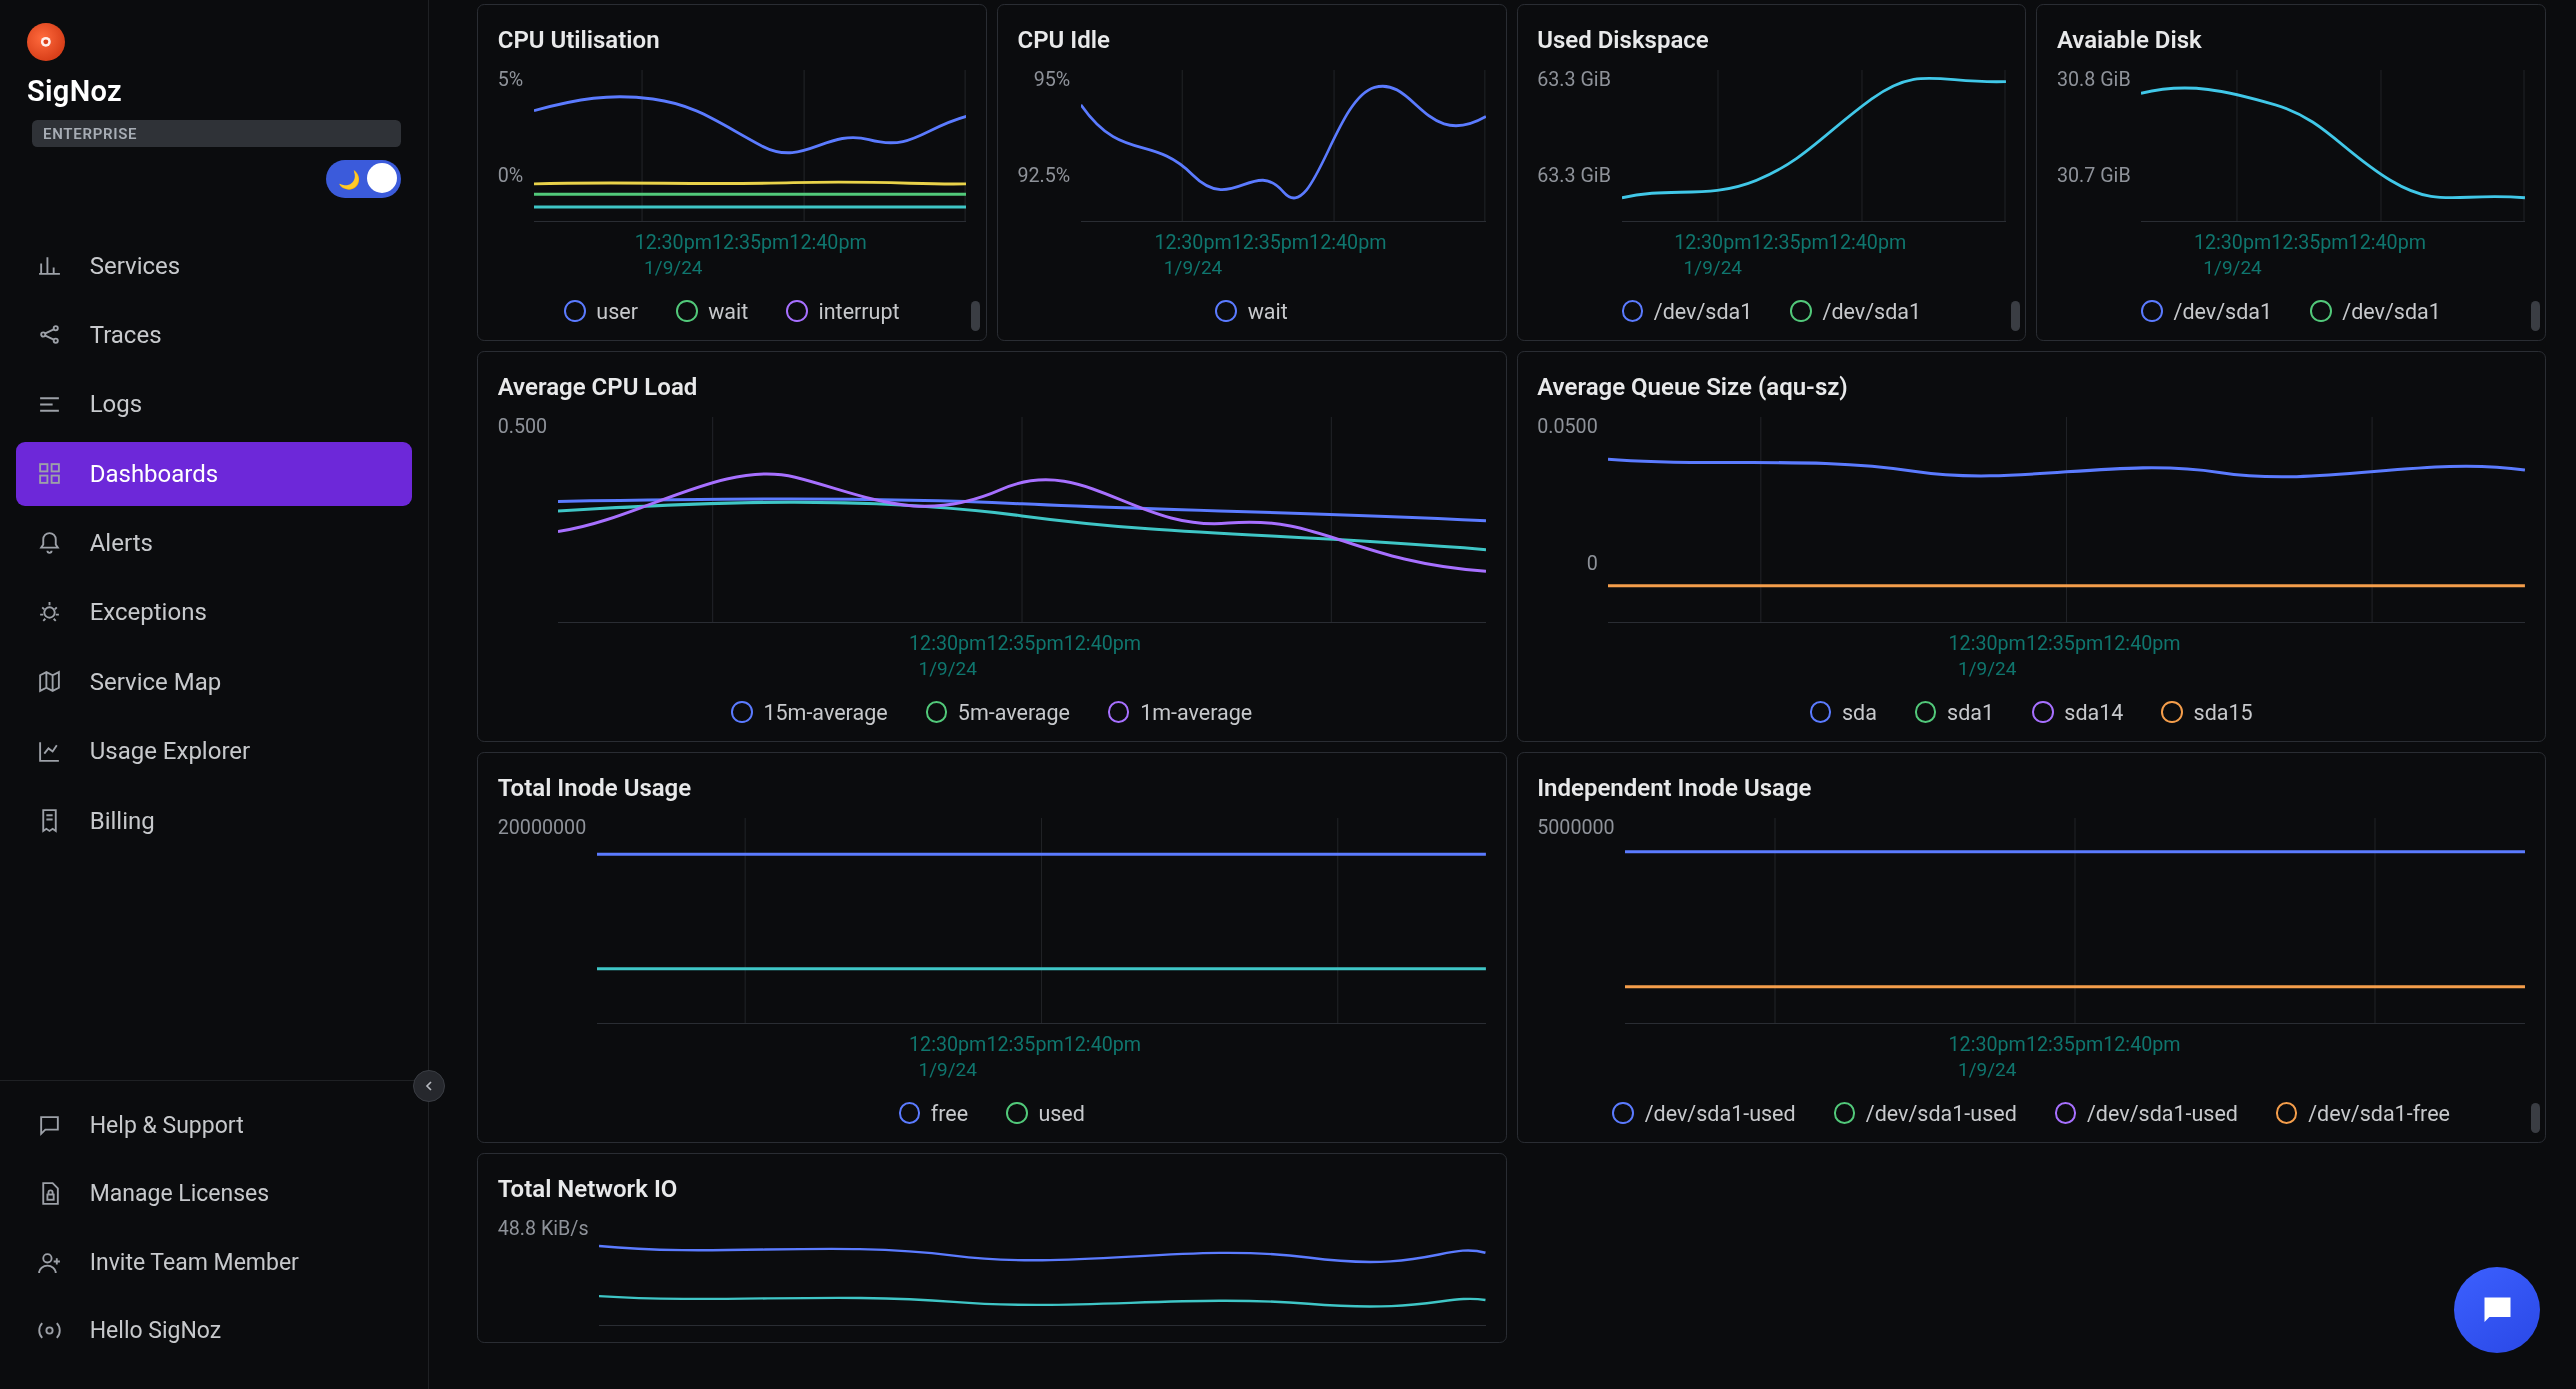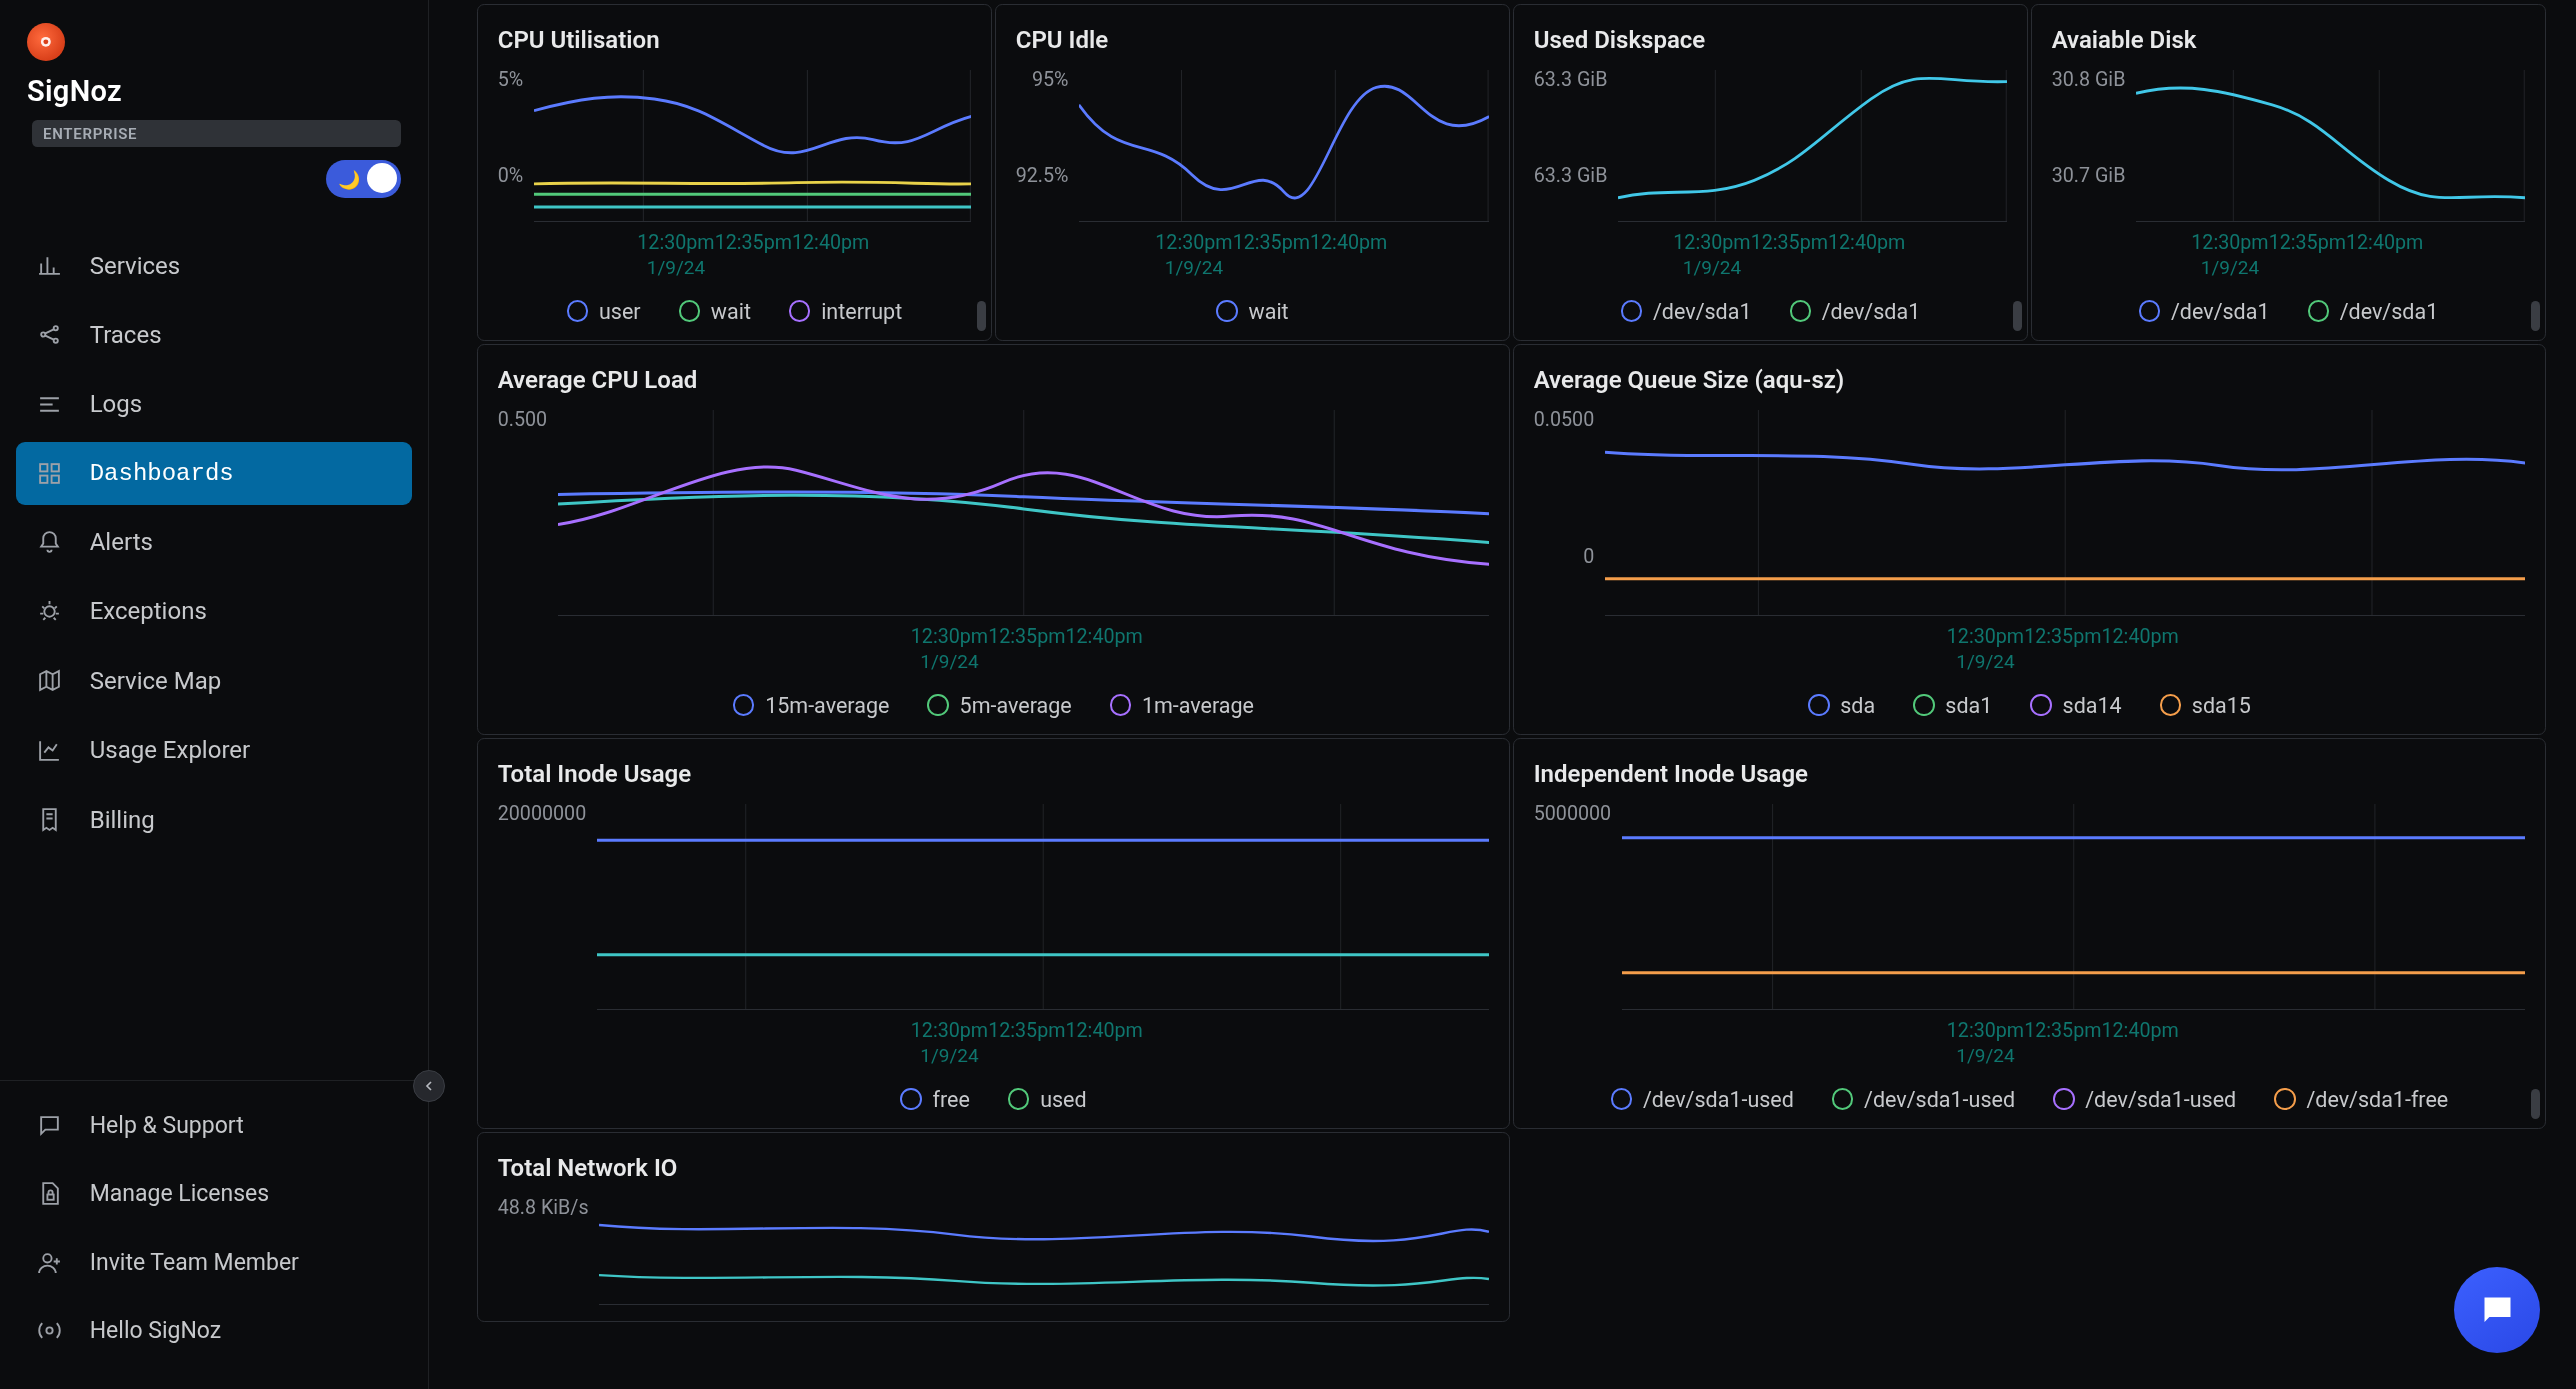--- a/index.html
+++ b/index.html
@@ -11,32 +11,32 @@
 .sb-logo-mark { width:38px; height:38px; border-radius:50%; background:radial-gradient(circle at 40% 40%,#ff6a3d 0%,#d9401a 70%); display:flex; align-items:center; justify-content:center; }
 .sb-logo-mark svg { width:19.7px; height:19.7px; }
 .sb-brand { color:#fff; font-weight:600; font-size:29px; letter-spacing:0.3px; }
 .sb-badge { background:#2f3237; color:#a7adb5; font-size:15px; font-weight:600; letter-spacing:0.7px; padding:4.5px 10.7px; border-radius:5.4px; margin-left:5.4px; }
 .sb-toggle { margin-left:auto; width:75px; height:38px; background:#3b5bdb; border-radius:19px; position:relative; cursor:pointer; }
 .sb-toggle .knob { position:absolute; right:3.6px; top:3.6px; width:30px; height:30px; border-radius:50%; background:#fff; }
 .sb-toggle .moon { position:absolute; left:12.5px; top:9px; font-size:18px; }
 
 .sb-nav { flex:1; padding:9px 16px 0 16px; overflow-y:auto; }
 .sb-item { display:flex; align-items:center; gap:27px; padding:18px 19.7px; border-radius:9px; color:#c7c9cc; cursor:pointer; font-size:24px; margin-bottom:5.4px; }
-.sb-item.active { background:#0369a1; color:#fff;font-family:Liberation Mono, monospace; }
+.sb-item.active { background:#6d28d9; color:#fff; }
 .sb-icon { width:27px; display:flex; justify-content:center; color:#9da1a8; }
 .sb-icon svg { width:25px; height:25px; stroke:currentColor; fill:none; stroke-width:1.8; }
 
 .sb-bottom { border-top:0.9px solid #1f2124; padding:12.5px 16px 21.5px 16px; }
 .sb-bottom .sb-item { font-size:23px; }
 
 .sb-collapse { position:absolute; left:413px; top:1070px; width:32px; height:32px; border-radius:50%; background:#26282d; border:0.9px solid #3a3d43; display:flex; align-items:center; justify-content:center; cursor:pointer; color:#b7bac0; z-index:5; }
 
 
 .main { position:absolute; left:447px; top:0; right:0; height:100%; padding:3.6px 30px 0 30px; overflow-y:auto; }
-.grid { display:grid; grid-template-columns:repeat(4,1fr); gap:3px; }
+.grid { display:grid; grid-template-columns:repeat(4,1fr); gap:10px; }
 .panel { background:transparent; border:0.9px solid #2a2d33; border-radius:7.2px; padding:21.5px 19.7px 16px 19.7px; position:relative; }
 .panel.span2 { grid-column:span 2; }
 .panel-title { color:#e8e9ea; font-size:24px; font-weight:600; margin-bottom:16px; }
 
 
 .chart-body { position:relative; height:152px; display:flex; }
 .panel.span2 .chart-body { height:206px; }
 .panel.tall .chart-body { height:107px; }
 .y-labels { display:flex; flex-direction:column; justify-content:space-between; align-items:flex-end; padding-right:10.7px; color:#8e9299; font-size:19.7px; height:76%; }
 .y-labels span { white-space:nowrap; line-height:1; }

